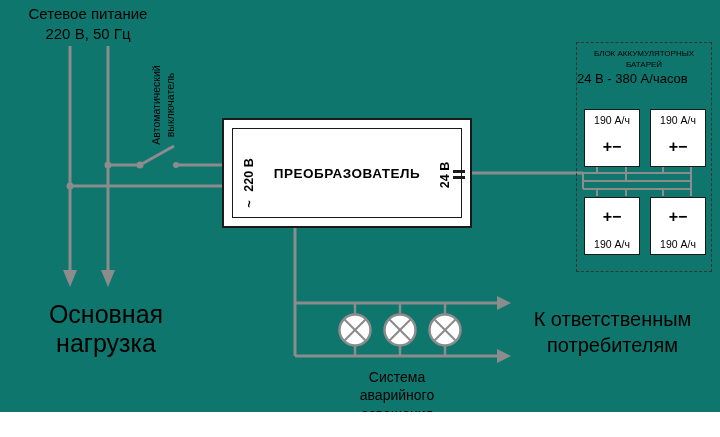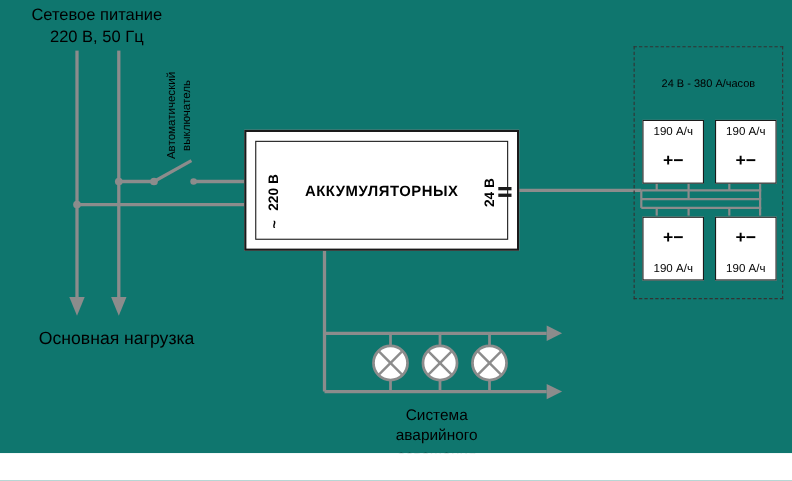--- a/index.html
+++ b/index.html
@@ -16,21 +16,21 @@
     position: absolute;
     white-space: pre-line;
     color: #000;
     text-align: center;
   }
   .mains-label   { left: 8px;   top: 4px;   width: 160px; font-size: 15px; line-height: 1.3; }
   .breaker-label {
     left: 163px; top: 105px; width: 118px; font-size: 10.5px; line-height: 1.35;
     transform: translate(-50%,-50%) rotate(-90deg);
   }
-  .mainload-label  { left: 0px;   top: 300px; width: 212px; font-size: 16px; }
+  .mainload-label  { left: 0px;   top: 300px; width: 212px; font-size: 25px; }
   .consumers-label { left: 505px; top: 306px; width: 215px; font-size: 20px; line-height: 1.3; }
   .emergency-label { left: 317px; top: 368px; width: 160px; font-size: 14px; line-height: 1.32; }
 
   
   .converter {
     position: absolute; left: 222px; top: 118px; width: 250px; height: 110px;
     border: 2.5px solid #1a1a1a; background: #fff;
   }
   .converter-inner {
     position: absolute; left: 8px; top: 8px; right: 8px; bottom: 8px;
@@ -49,22 +49,22 @@
   .dc-bar.b1 { top: 50px; }
   .dc-bar.b2 { top: 56px; }
 
   
   .battery-block {
     position: absolute; left: 576px; top: 42px; width: 136px; height: 230px;
     border: 1.3px dashed #333; background: transparent;
   }
   .batt-title    { position: absolute; left: 0; top: 6px;  width: 100%; text-align: center;
                    font-size: 8px; line-height: 1.35; white-space: pre-line; }
-  .batt-subtitle { position: absolute; left: 0; top: 28px; width: 100%; text-align: center;
-                   font-size: 10px; }
+  .batt-subtitle { position: absolute; left: 0; top: 28px; width: 100%; 
+                   font-size: 13px; }
   .cell {
     position: absolute; width: 56px; height: 58px;
     border: 1.5px solid #1a1a1a; background: #fff;
     display: flex; flex-direction: column; align-items: center;
   }
   .cell.tl { left: 7px;  top: 66px; }
   .cell.tr { left: 73px; top: 66px; }
   .cell.bl { left: 7px;  top: 154px; }
   .cell.br { left: 73px; top: 154px; }
   .cell-label { text-align: center; font-size: 10.5px; padding: 4px 0 2px; }
@@ -152,30 +152,32 @@
   </svg>
 
   <div class="label mains-label">Сетевое питание
 220 В, 50 Гц</div>
 
   <div class="label breaker-label">Автоматический
 выключатель</div>
 
   <div class="converter">
     <div class="converter-inner">
-      <span class="converter-title">АККУМУЛЯТОРНЫХ</span>
+      <span class="converter-title">ПРЕОБРАЗОВАТЕЛЬ</span>
     </div>
     <span class="v-label v220">220 В</span>
     <span class="ac-sym">~</span>
     <span class="v-label v24">24 В</span>
     <span class="dc-bar b1"></span>
     <span class="dc-bar b2"></span>
   </div>
 
   <div class="battery-block">
+    <div class="batt-title">БЛОК АККУМУЛЯТОРНЫХ
+БАТАРЕЙ</div>
     <div class="batt-subtitle">24 В - 380 А/часов</div>
 
     <div class="cell tl">
       <div class="cell-label">190 А/ч</div>
       <div class="cell-terms">
         <span>+</span>
         <span>−</span>
       </div>
     </div>
 
@@ -199,18 +201,20 @@
       <div class="cell-terms">
         <span>+</span>
         <span>−</span>
       </div>
       <div class="cell-label">190 А/ч</div>
     </div>
   </div>
 
   <div class="label mainload-label">Основная нагрузка</div>
 
+  <div class="label consumers-label">К ответственным
+потребителям</div>
 
   <div class="label emergency-label">Система
 аварийного
 освещения</div>
 
 </div>
 
 </body></html>

